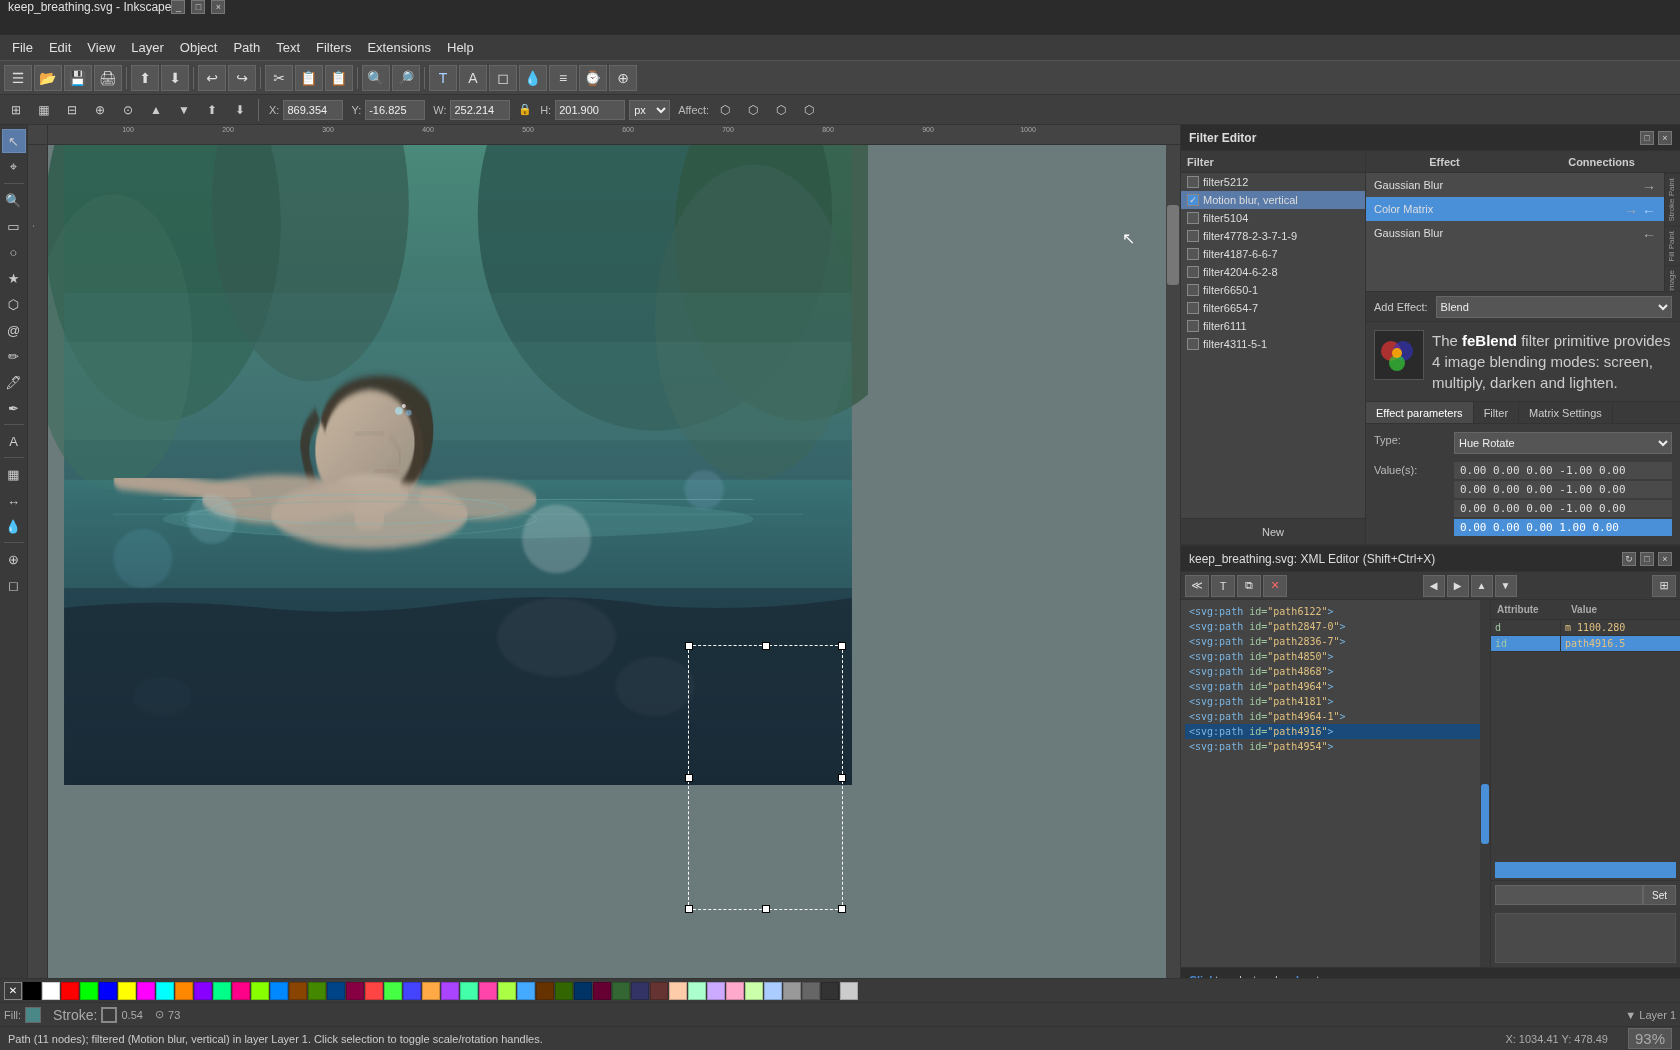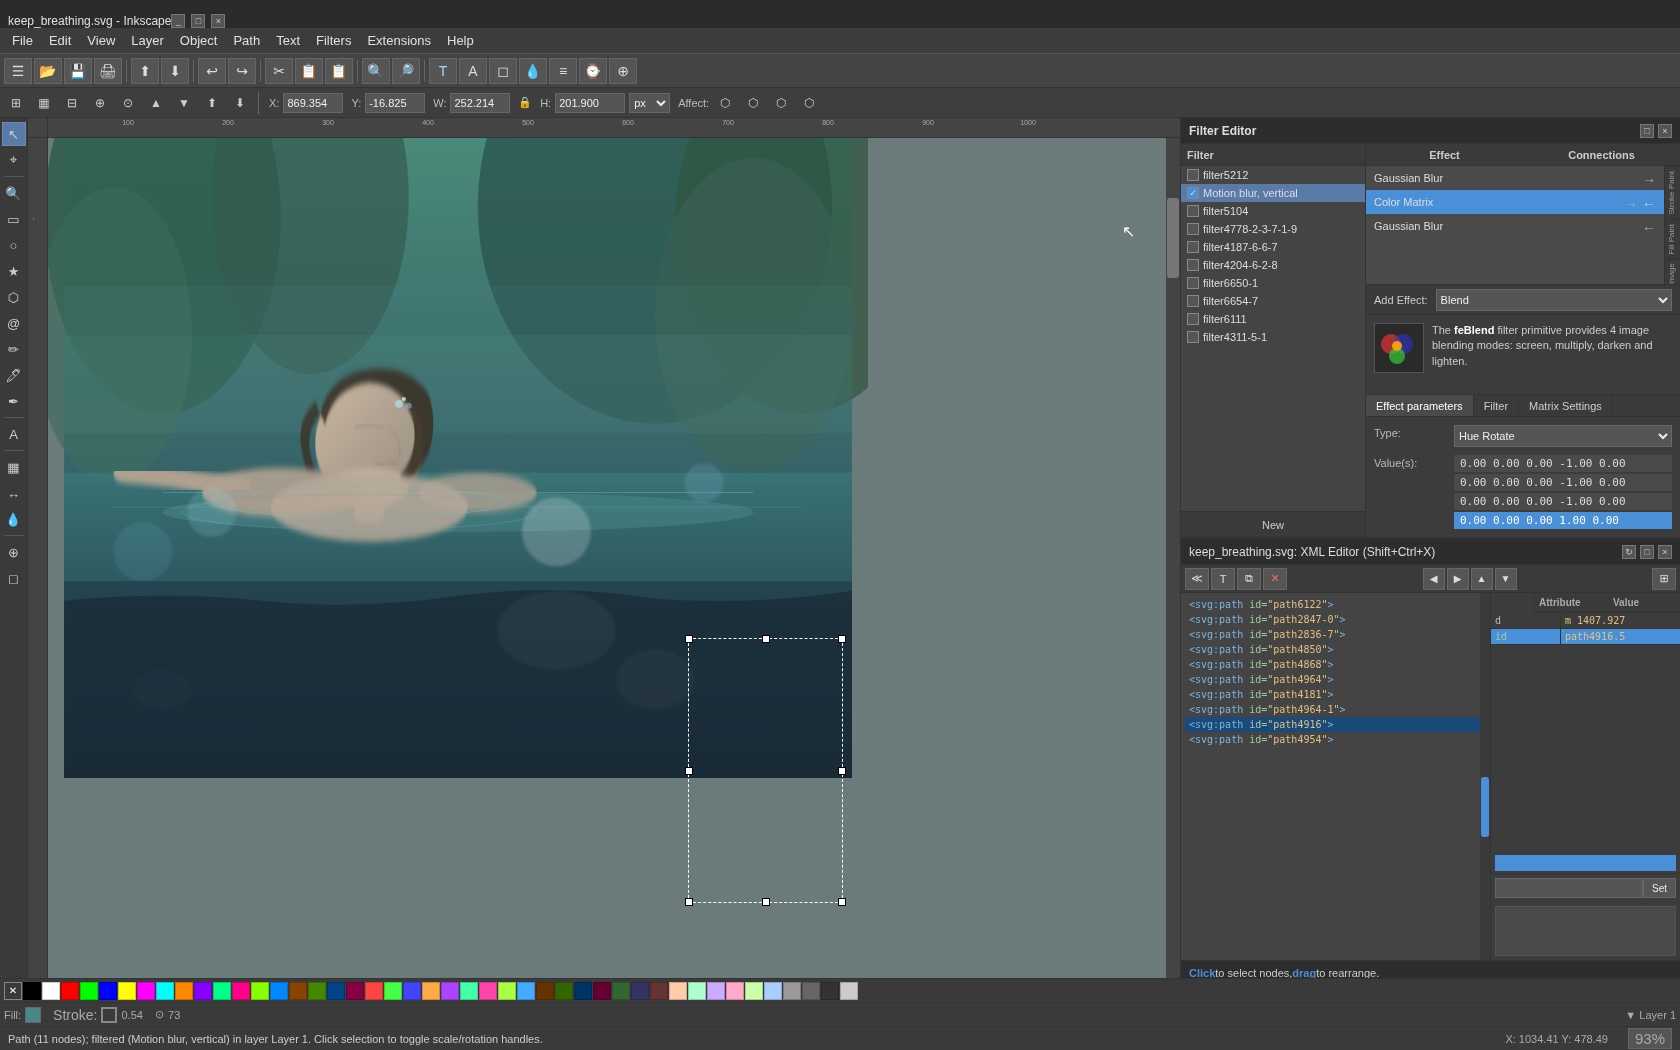--- a/index.html
+++ b/index.html
@@ -10,24 +10,24 @@
       font-family: 'Arial', sans-serif;
       font-size: 12px;
       color: #e0e0e0;
       overflow: hidden;
       position: relative;
     }
 
     
     #titlebar {
       width: 100%;
-      height: 28px;
+      height: 35px;
       background: #2b2b2b;
       display: flex;
-      align-items: flex-end;
+      align-items: flex-start;
       padding: 0 8px;
       position: relative;
       z-index: 100;
     }
     #titlebar-controls {
       display: flex;
       gap: 6px;
     }
     .title-btn {
       width: 14px;
@@ -454,21 +454,21 @@
       width: 50px;
       height: 50px;
       background: #2a2a2a;
       border: 1px solid #555;
       flex-shrink: 0;
       display: flex;
       align-items: center;
       justify-content: center;
     }
     #effect-desc-text {
-      font-size: 11px;
+      font-size: 15px;
       color: #ccc;
       line-height: 1.4;
     }
     .desc-bold { font-weight: bold; color: #fff; }
 
     
     #effect-params-section {
       border-top: 1px solid #333;
       flex: 1;
       display: flex;
@@ -626,21 +626,20 @@
       display: flex;
       flex-direction: column;
     }
     #xml-attr-header {
       height: 20px;
       background: #3a3a3a;
       display: flex;
       align-items: center;
       padding: 0 6px;
       border-bottom: 1px solid #333;
-      margin-left: 42px;
     }
     .attr-col-header {
       font-size: 10px;
       color: #aaa;
       font-weight: bold;
     }
     #xml-attr-list {
       flex: 1;
       overflow-y: auto;
     }
@@ -1285,21 +1284,21 @@
           </div>
         </div>
         <div id="xml-attrs">
           <div id="xml-attr-header">
             <span class="attr-col-header" style="width:70px;">Attribute</span>
             <span class="attr-col-header" style="flex:1;margin-left:4px;">Value</span>
           </div>
           <div id="xml-attr-list">
             <div class="attr-row">
               <span class="attr-name">d</span>
-              <span class="attr-val">m 1407.927</span>
+              <span class="attr-val">m 1100.280</span>
             </div>
             <div class="attr-row selected" style="background:#4a90d9;">
               <span class="attr-name">id</span>
               <span class="attr-val">path4916.5</span>
             </div>
           </div>
 
           <div style="height:16px;background:#4a90d9;margin:2px 4px;"></div>
           <div id="xml-edit-row">
             <input id="xml-edit-input" class="" type="text" value="" placeholder="" style="">

